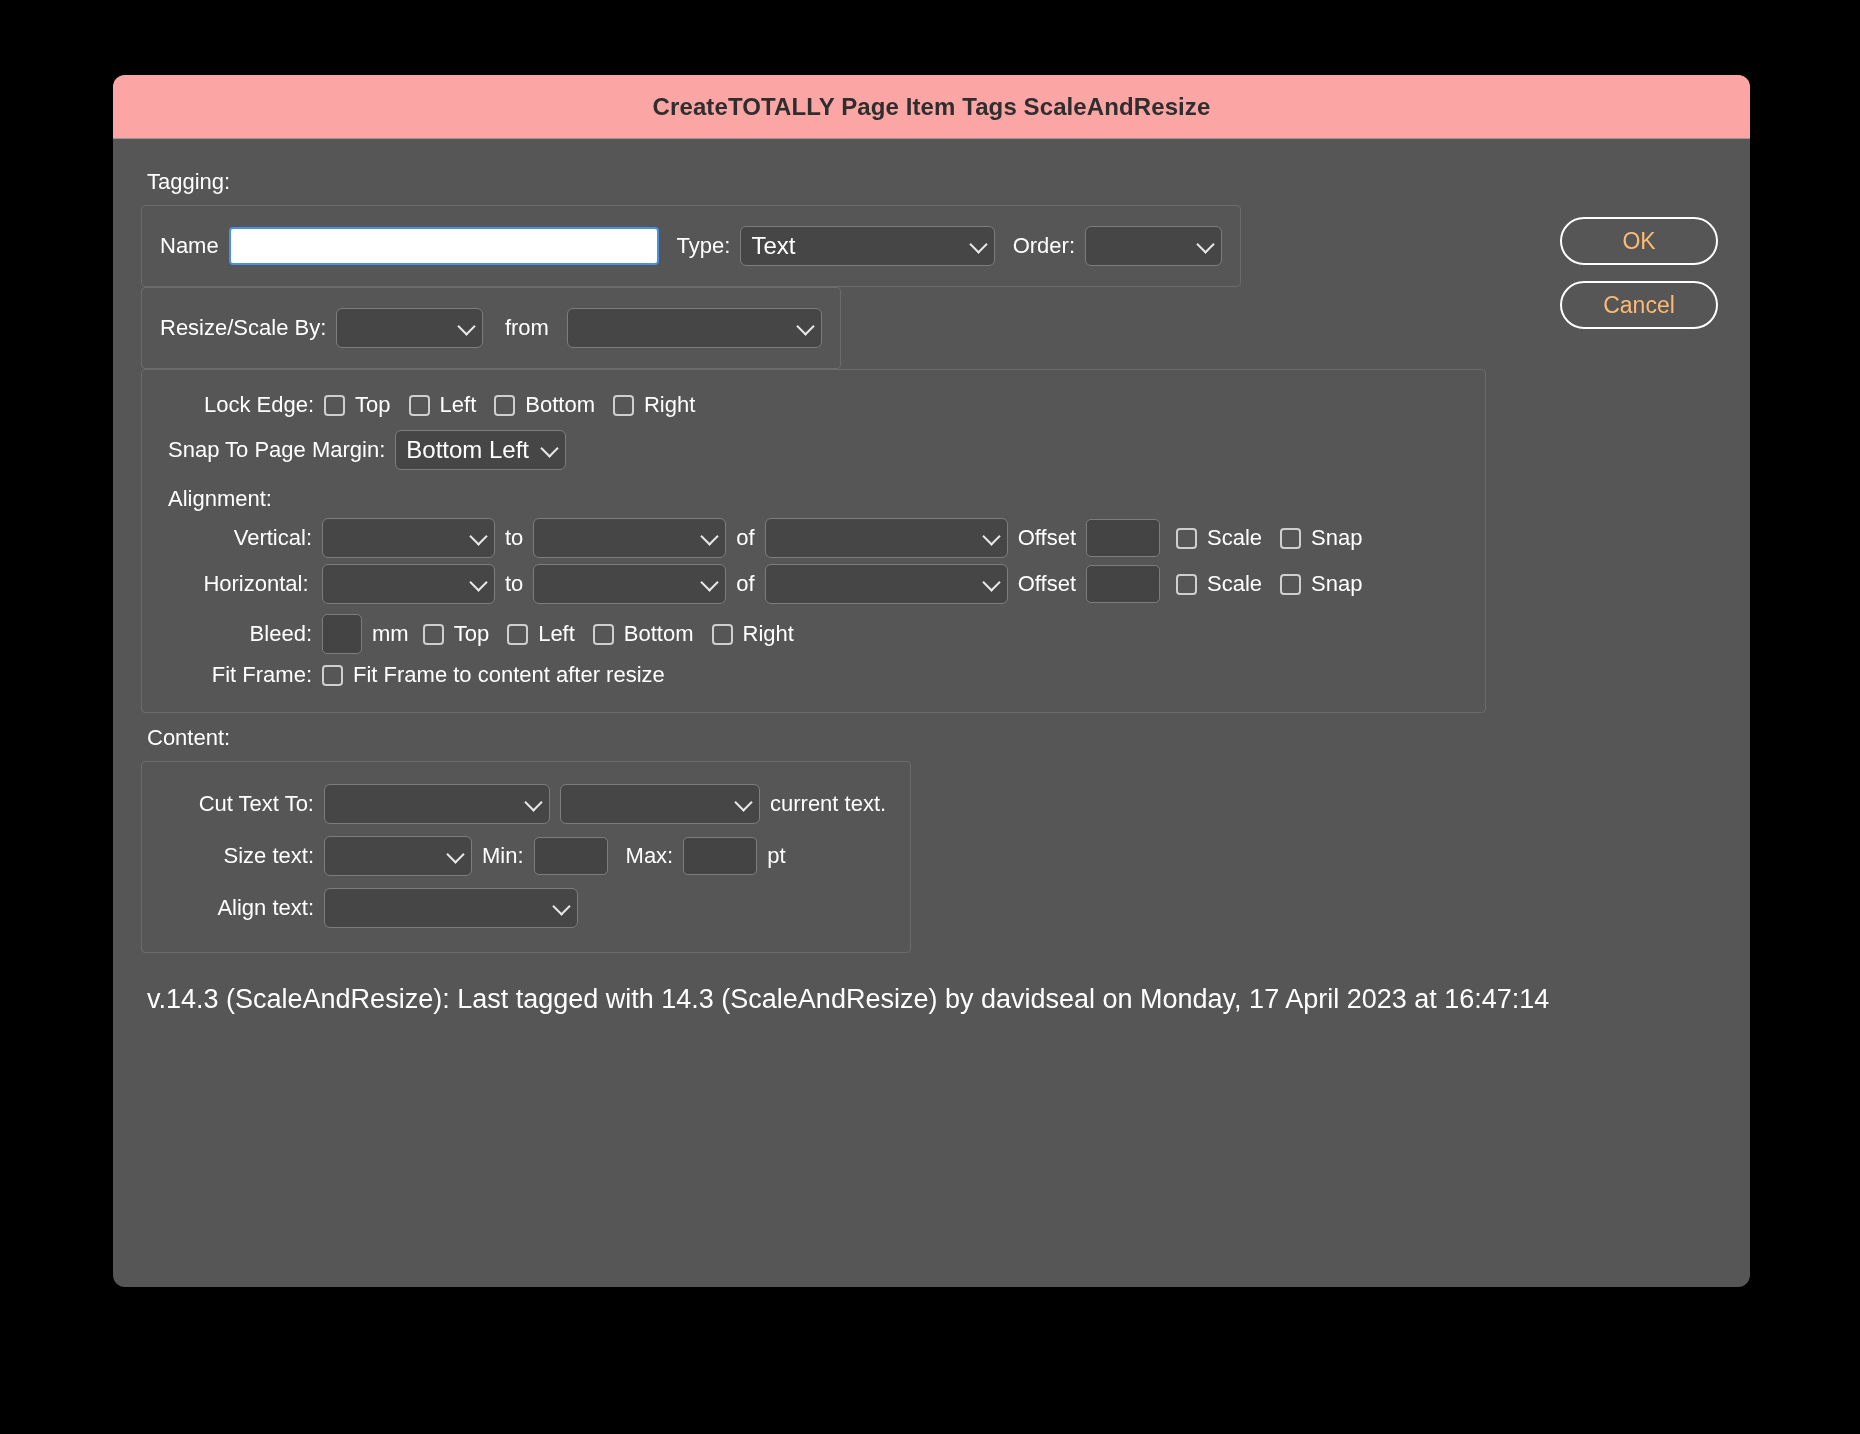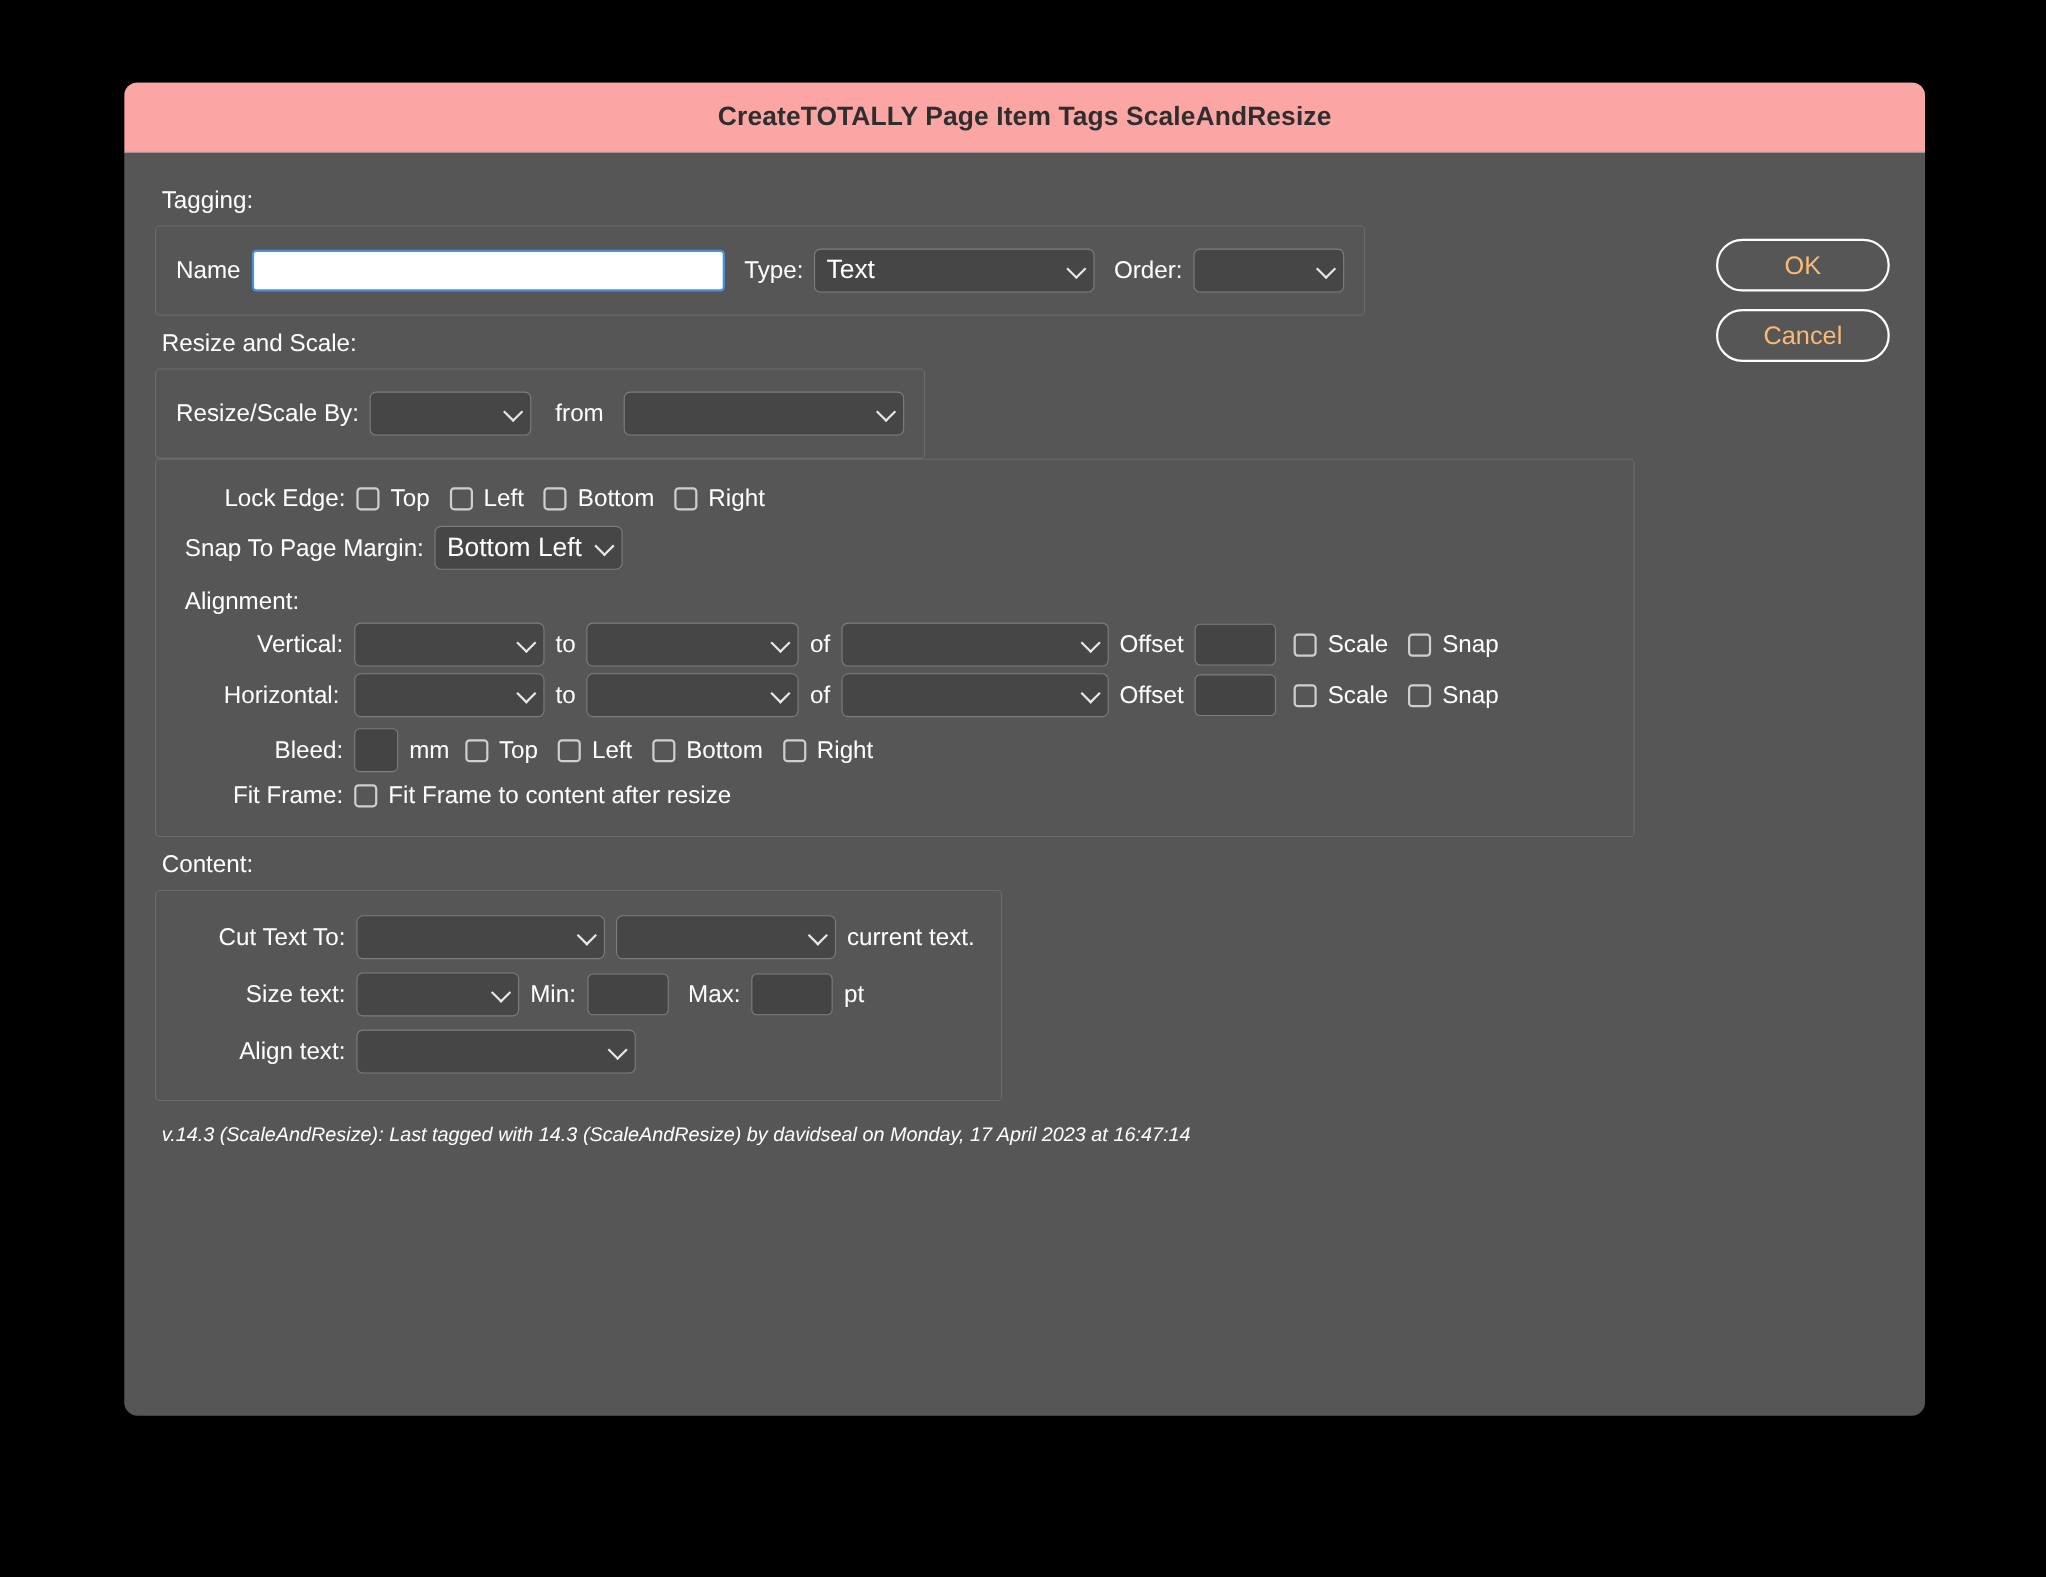--- a/index.html
+++ b/index.html
@@ -149,26 +149,25 @@
 
   #btn-stack {
     position: absolute;
     right: 32px; top: 78px;
     display: flex;
     flex-direction: column;
     gap: 16px;
   }
 
   .footer {
-    font-size: 18px;
-    color: #ffffff;
-    margin-top: 20px;
+    font-size: 27px;
+    color: #ffffff;
+    margin-top: 31px;
     margin-left: 6px;
     white-space: nowrap;
-    font-style: italic;
   }
 </style>
 </head>
 <body>
 
 <div id="dialog">
 
   <div id="titlebar">
     <span class="title">CreateTOTALLY Page Item Tags ScaleAndResize</span>
   </div>
@@ -191,21 +190,20 @@
           <span class="chev"></span>
         </div>
         <span class="lbl" style="margin-left:8px;">Order:</span>
         <div class="dropdown" style="width:140px;">
           <span></span>
           <span class="chev"></span>
         </div>
       </div>
     </div>
 
-    <div class="section-label">Resize and Scale:</div>
     <div class="groupbox" style="width:700px;padding:20px 18px;">
       <div class="row" style="margin:0;">
         <span class="lbl">Resize/Scale By:</span>
         <div class="dropdown" style="width:148px;">
           <span></span>
           <span class="chev"></span>
         </div>
         <span class="lbl" style="margin-left:12px;">from</span>
         <div class="dropdown" style="width:258px;margin-left:8px;">
           <span></span>

